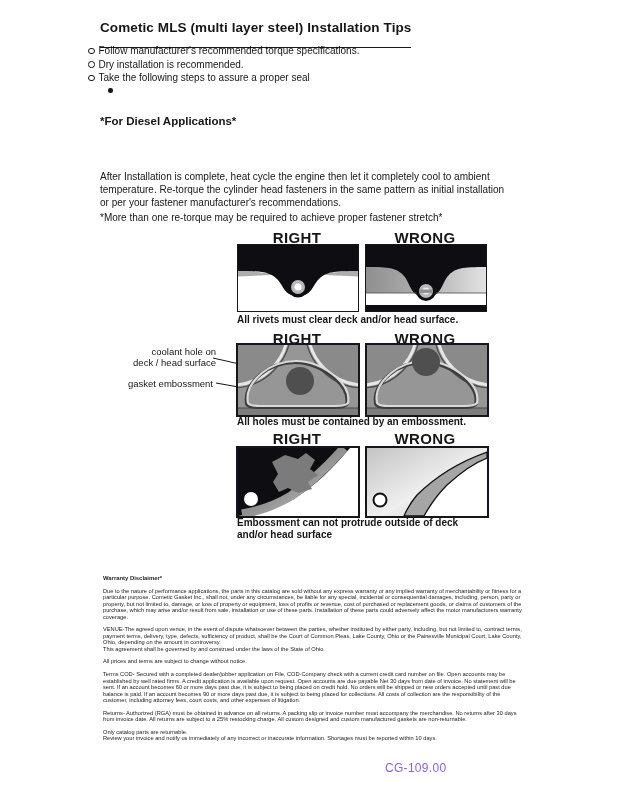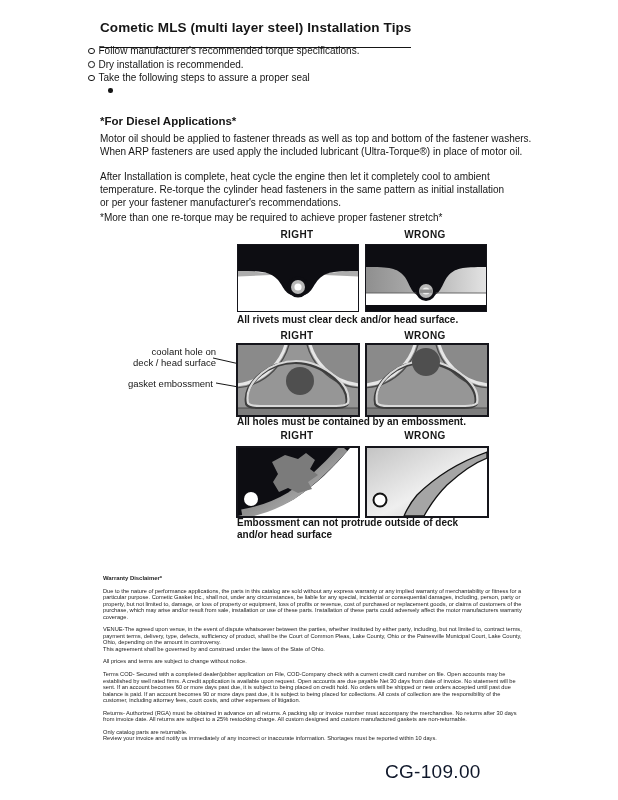--- a/index.html
+++ b/index.html
@@ -11,31 +11,31 @@
   .bullets{left:88px;top:44px;font-size:10px;line-height:13.5px;}
   .bullet{display:flex;align-items:flex-start;}
   .ring{width:4.5px;height:4.5px;border:1px solid #161616;border-radius:50%;
         display:inline-block;margin:3.5px 4px 0 0;flex:0 0 auto;}
   .dot{width:4.5px;height:4.5px;background:#161616;border-radius:50%;
         display:inline-block;margin:3.5px 4px 0 0;flex:0 0 auto;}
   .sub{margin-left:20px;}
   .h2{left:100px;top:115px;font-size:11.5px;font-weight:bold;}
   .para{left:100px;font-size:10px;line-height:13px;}
   .para span{display:block;}
-  .hdr-row{font-size:10px;font-weight:bold;letter-spacing:.4px;text-align:center;width:120px;}
+  .hdr-row{font-size:15px;font-weight:bold;letter-spacing:.4px;text-align:center;width:120px;}
   .cap{left:237px;font-size:10px;font-weight:bold;line-height:11.5px;}
   .panel{position:absolute;width:120px;box-sizing:content-box;font-size:0;}
   .b1{border:1px solid #15151b;}
   .b2{border:2px solid #15151b;}
   .dg-label{font-size:9.5px;line-height:11px;text-align:right;}
   .legal{left:103px;top:575px;width:421px;font-size:5.7px;line-height:6.55px;color:#1c1c1c;}
   .legal p{margin:0 0 6px 0;}
   .legal .tight{margin:0;}
   .legal b{font-size:5.9px;}
-  .footer{left:385px;top:761px;font-size:19px;color:#0f172a;letter-spacing:.3px;}
+  .footer{left:385px;top:761px;font-size:12px;color:#8b5cf6;letter-spacing:.3px;}
 </style>
 </head>
 <body>
 
 <div class="page">
 
   <div class="abs title">Cometic MLS (multi layer steel) Installation Tips</div>
 
   <div class="abs bullets">
     <div class="bullet">
@@ -50,24 +50,20 @@
       <span class="ring"></span>
       <span>Take the following steps to assure a proper seal</span>
     </div>
     <div class="bullet sub">
       <span class="dot"></span>
     </div>
   </div>
 
   <div class="abs h2">*For Diesel Applications*</div>
 
-  <div class="abs para" style="top:132px;">
-    <span>Motor oil should be applied to fastener threads as well as top and bottom of the fastener washers.</span>
-    <span>When ARP fasteners are used apply the included lubricant (Ultra-Torque®) in place of motor oil.</span>
-  </div>
   <div class="abs para" style="top:170px;">
     <span>After Installation is complete, heat cycle the engine then let it completely cool to ambient</span>
     <span>temperature. Re-torque the cylinder head fasteners in the same pattern as initial installation</span>
     <span>or per your fastener manufacturer's recommendations.</span>
   </div>
   <div class="abs para" style="top:211px;">*More than one re-torque may be required to achieve proper fastener stretch*</div>
 
   <div class="abs hdr-row" style="left:237px;top:229px;">RIGHT</div>
   <div class="abs hdr-row" style="left:365px;top:229px;">WRONG</div>
 

